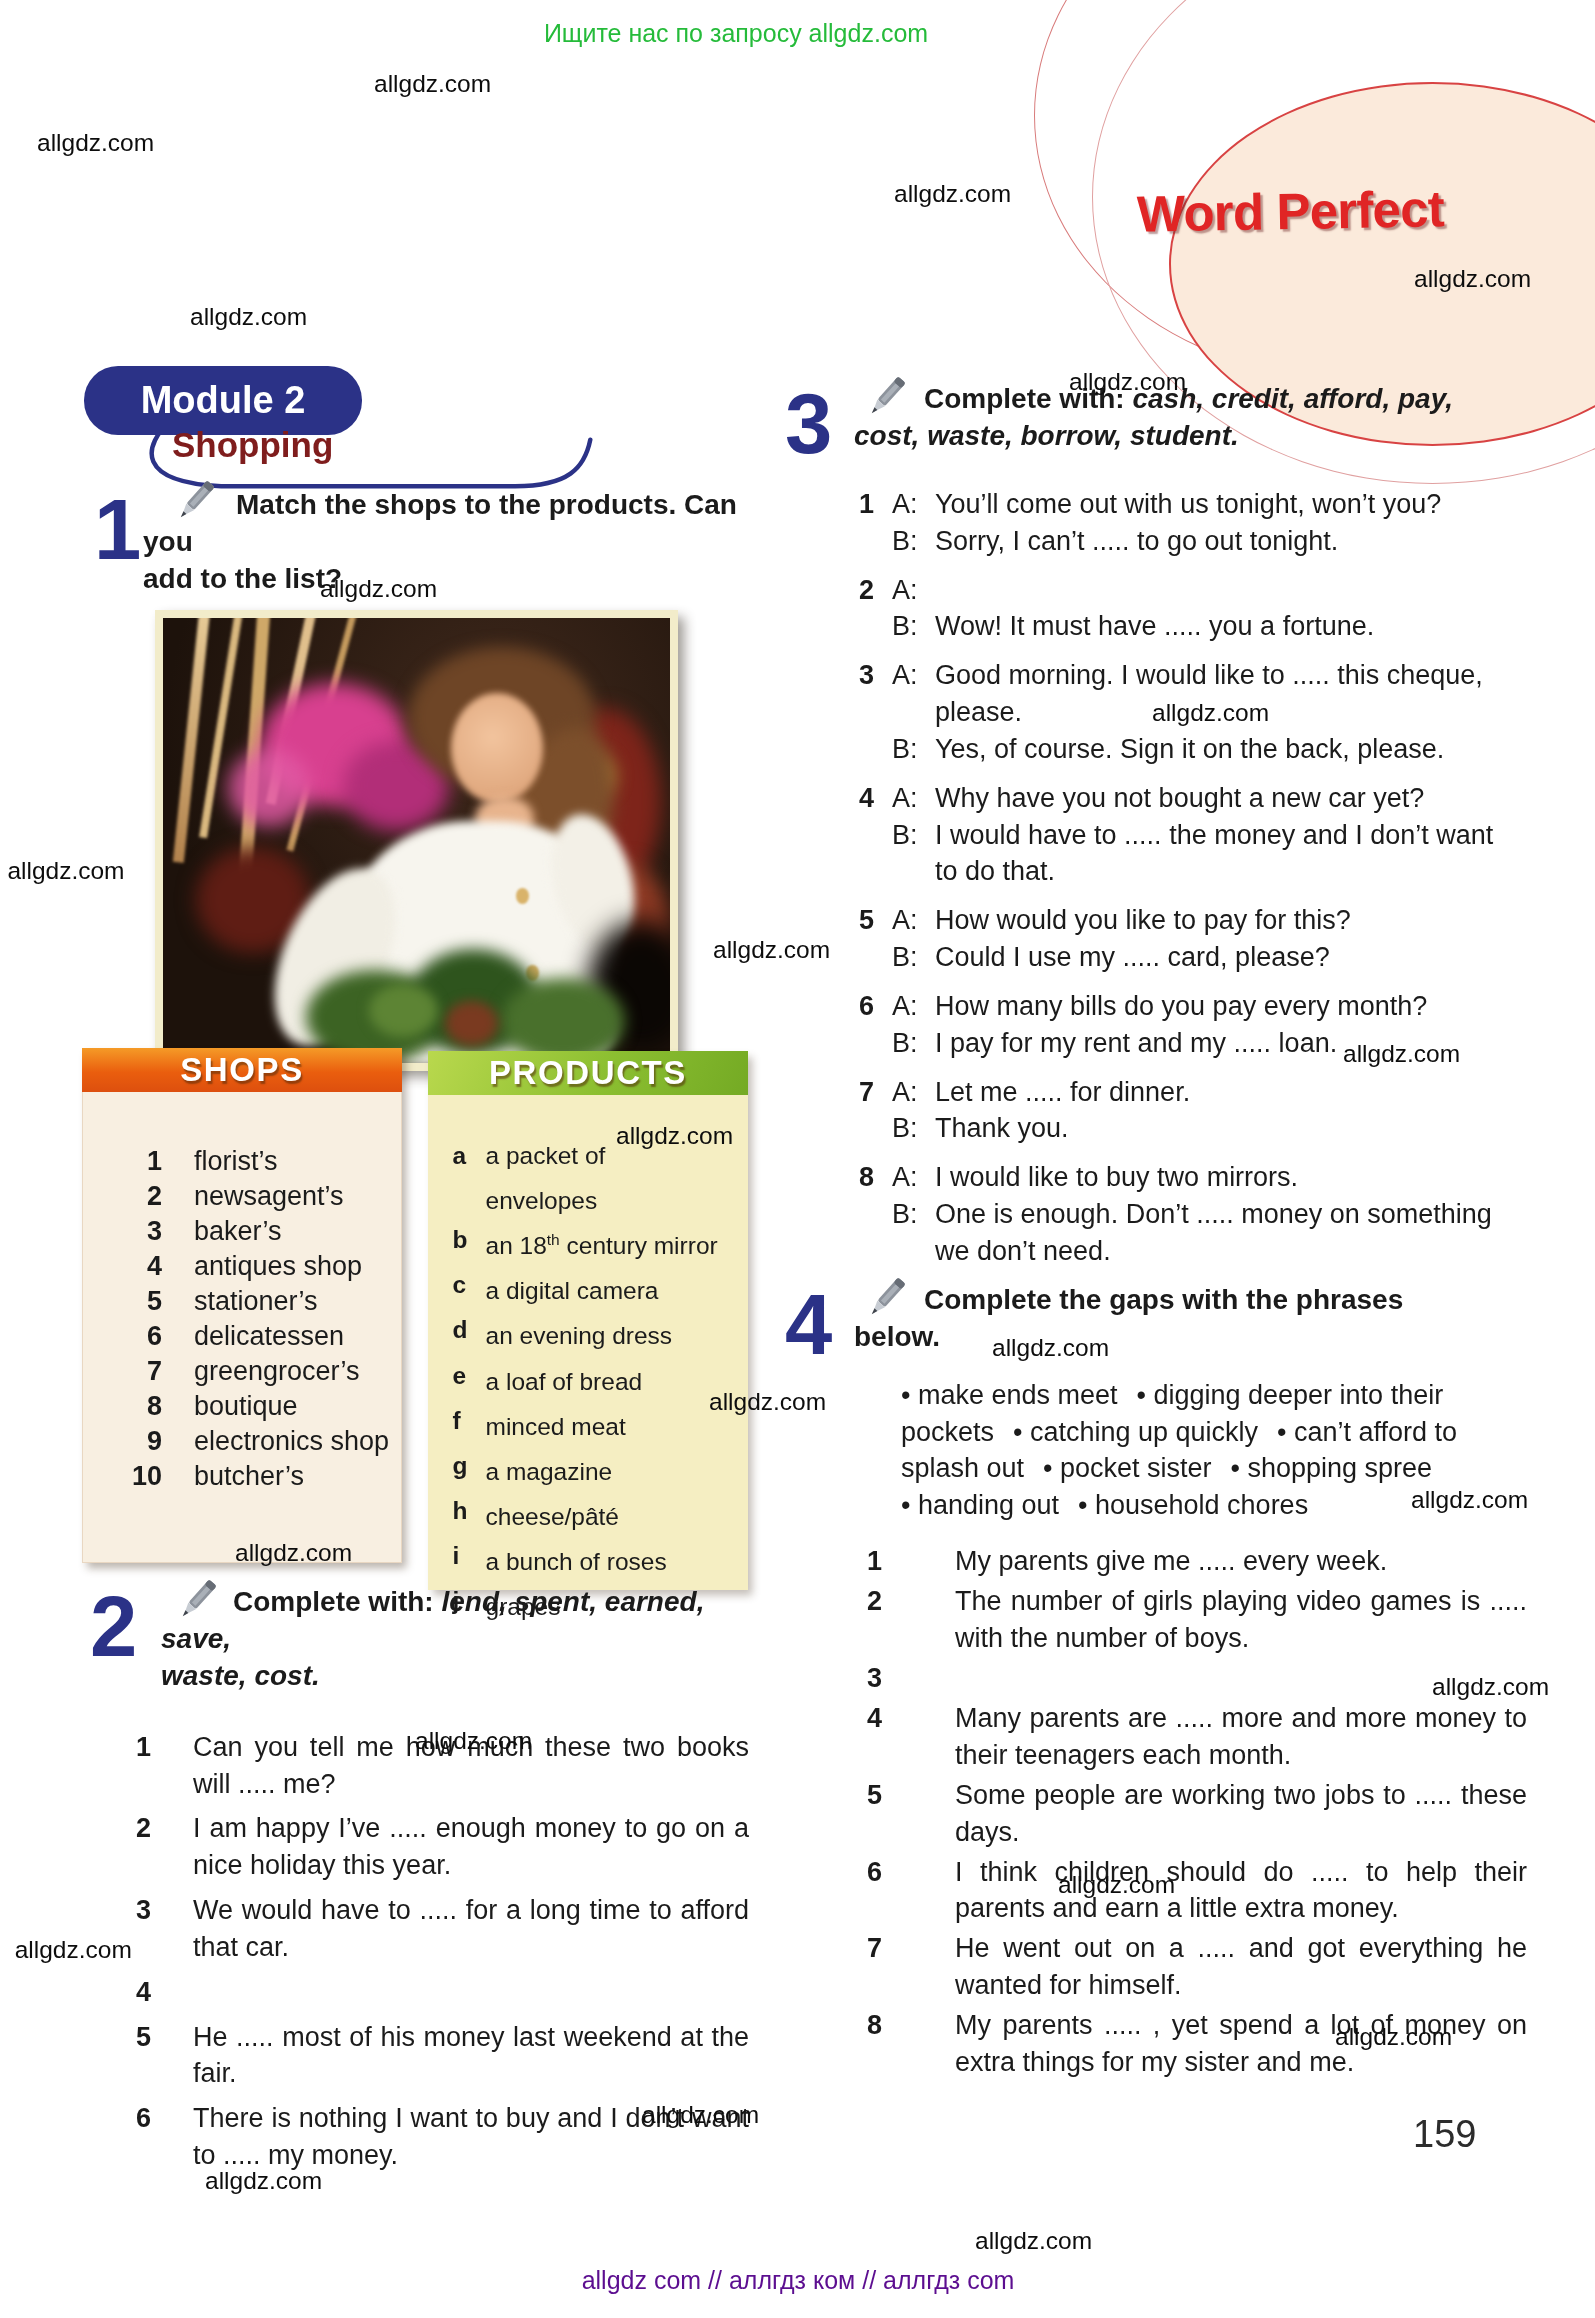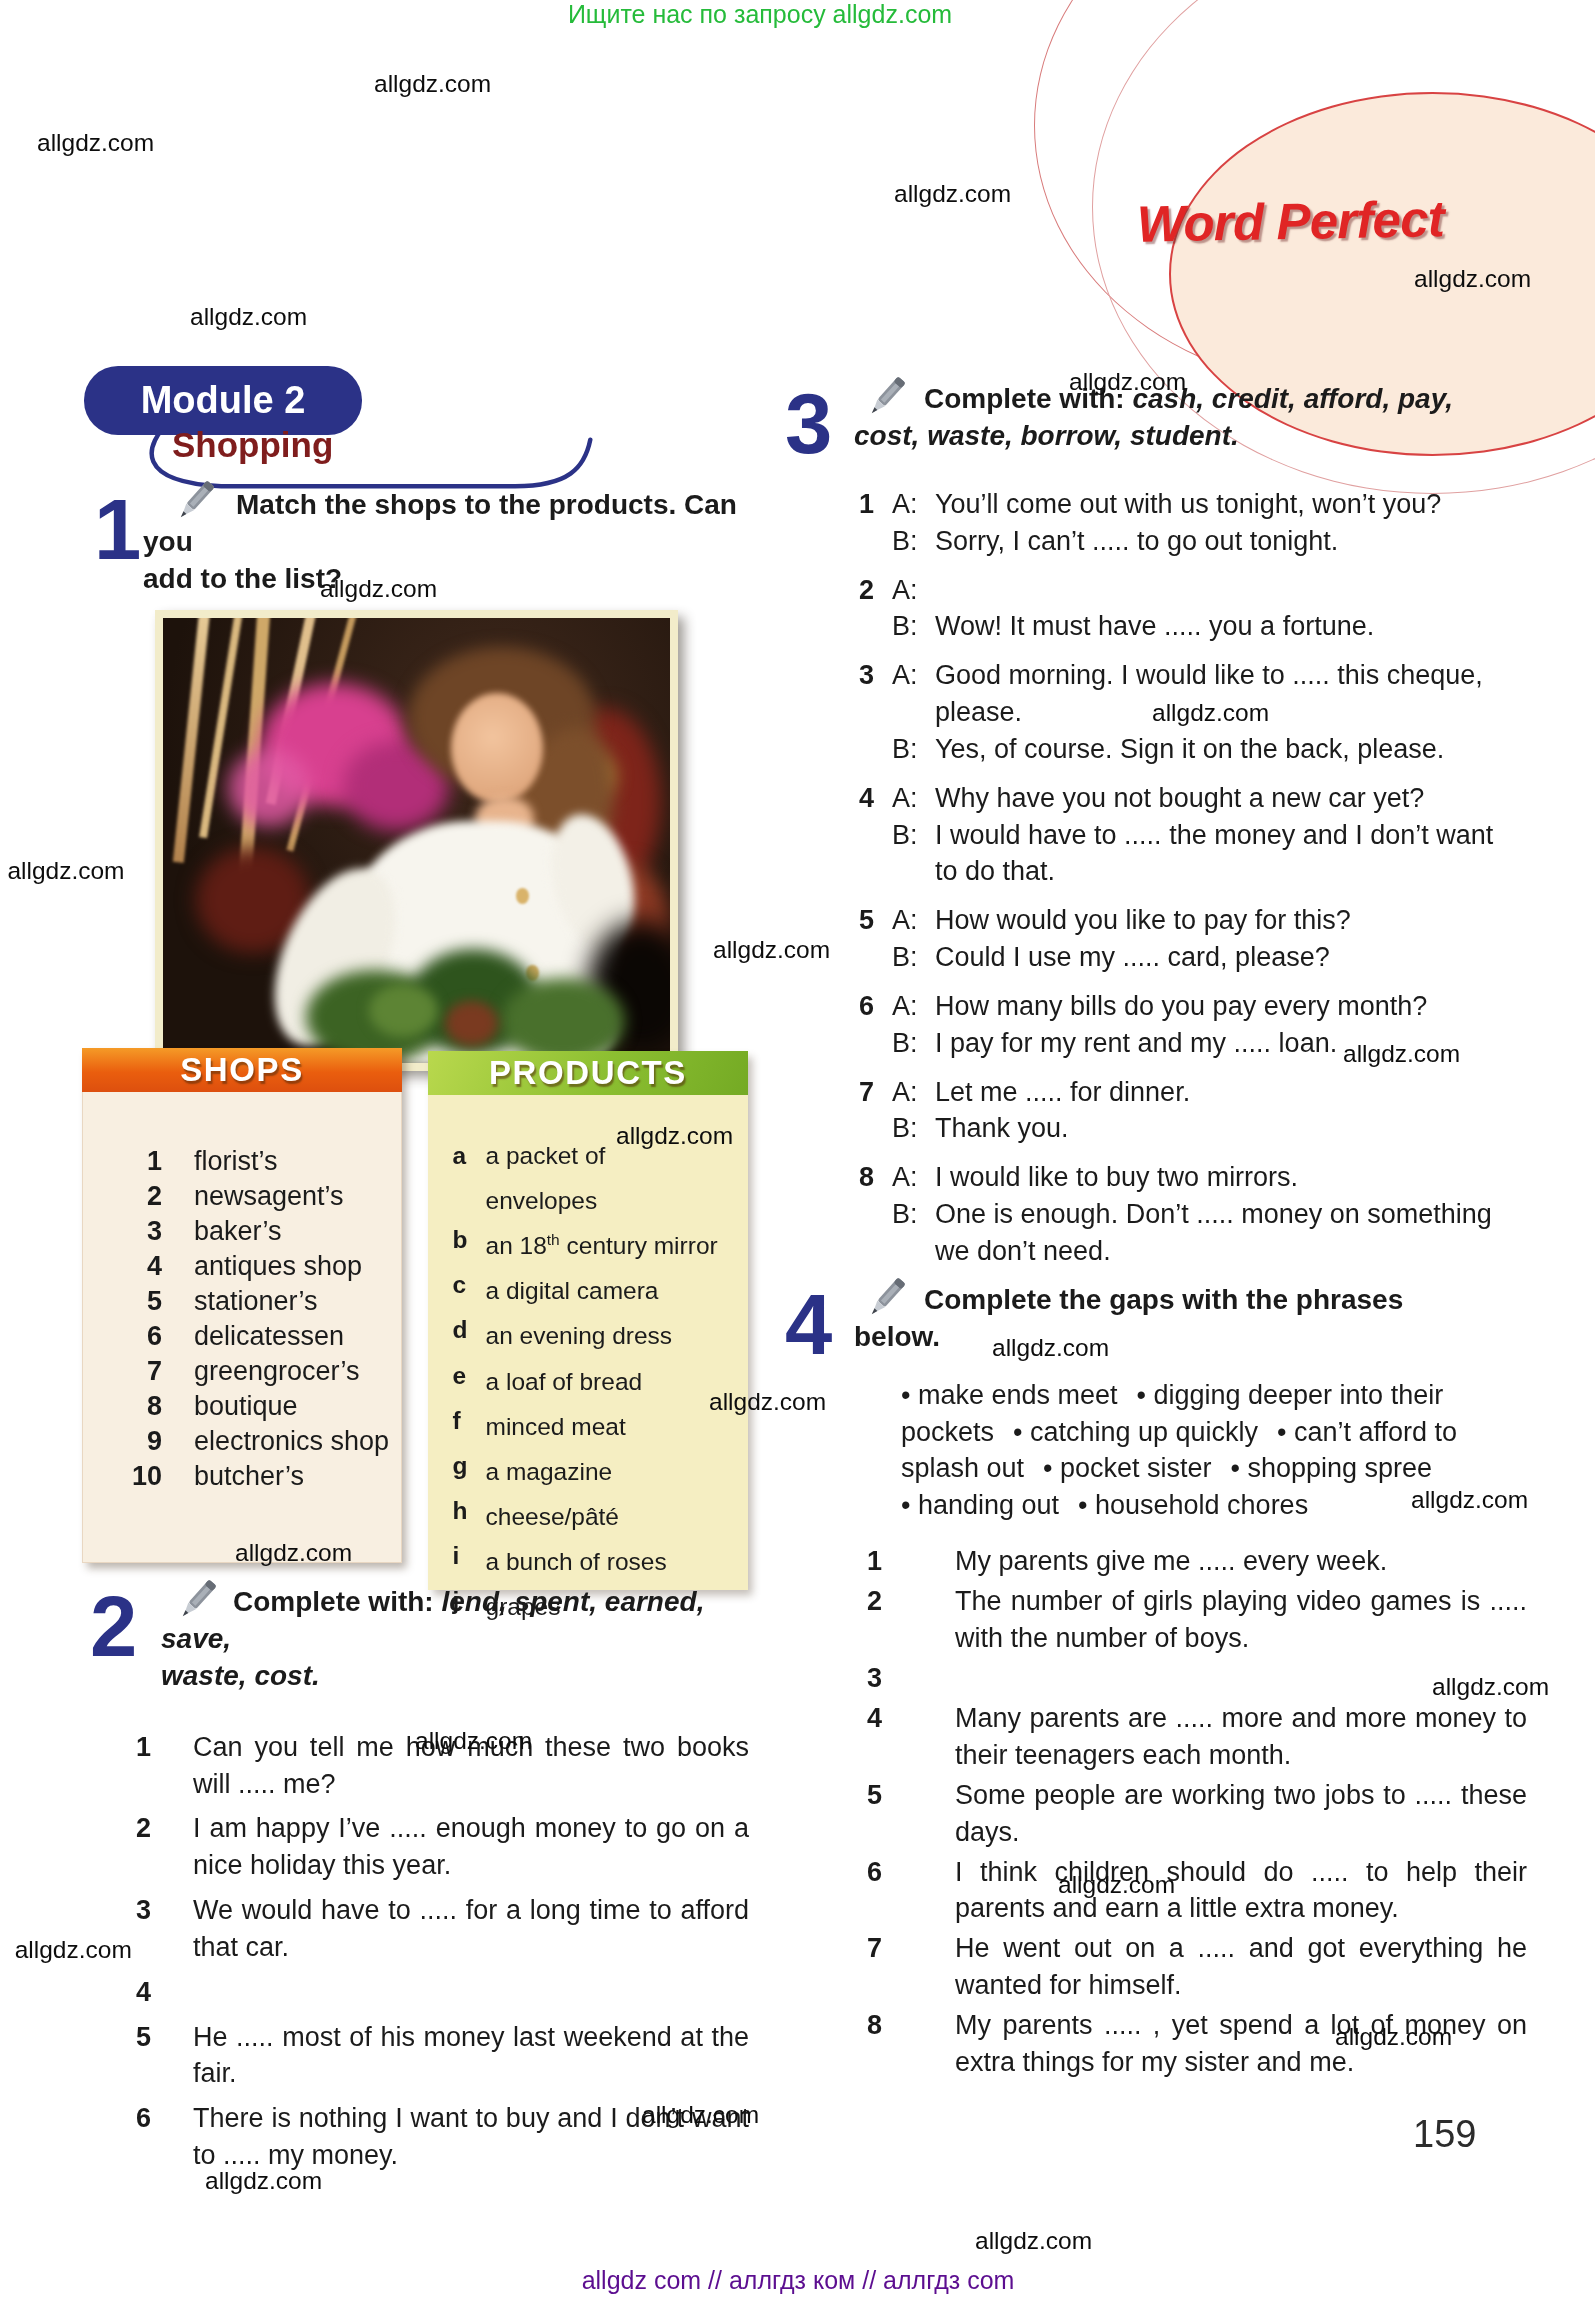--- a/index.html
+++ b/index.html
@@ -1,27 +1,27 @@
 <!DOCTYPE html>
 <html style="font-size:13px"><head>
 <meta charset="utf-8">
 <style>
   html,body{margin:0;padding:0;}
   .page{position:relative;width:1596px;height:2319px;background:#ffffff;overflow:hidden;
         font-family:"Liberation Sans",sans-serif;color:#1b1b1b;}
 
   
   .wm{position:absolute;font-size:24.5px;color:#0d0d0d;white-space:nowrap;z-index:40;text-align:center;}
-  .top-banner{position:absolute;top:0;left:0;width:1472px;text-align:center;
-              font-size:25px;color:#25bb3a;z-index:40;padding-left:24px;}
+  .top-banner{position:absolute;top:19px;left:0;width:1472px;text-align:center;
+              font-size:25px;color:#25bb3a;z-index:40;}
   .footer{position:absolute;left:0;top:2266px;width:100%;text-align:center;
           font-size:25px;color:#5c0e90;z-index:40;}
 
   
-  .logo-wrap{position:absolute;left:1014px;top:43px;width:582px;height:458px;z-index:0;font-style:italic;}
+  .logo-wrap{position:absolute;left:1014px;top:33px;width:582px;height:458px;z-index:0;}
   .logo-arc1{position:absolute;left:20.4px;top:-180px;width:621px;height:523px;border-radius:50%;
              border:1.6px solid #d87b7b;}
   .logo-arc2{position:absolute;left:78px;top:-123px;width:679px;height:572px;border-radius:50%;
              border:1.6px solid #e0a0a0;}
   .logo-ellipse{position:absolute;left:155px;top:49px;width:523px;height:360px;border-radius:50%;
                 background:#fbeadb;border:2.5px solid #d84343;}
   .logo-text{position:absolute;left:123px;top:149px;font-size:51px;font-weight:bold;color:#e02525;
              letter-spacing:-0.8px;text-shadow:2.5px 2.5px 1.6px rgba(110,40,40,.45);transform:rotate(-1deg);}
 
   

